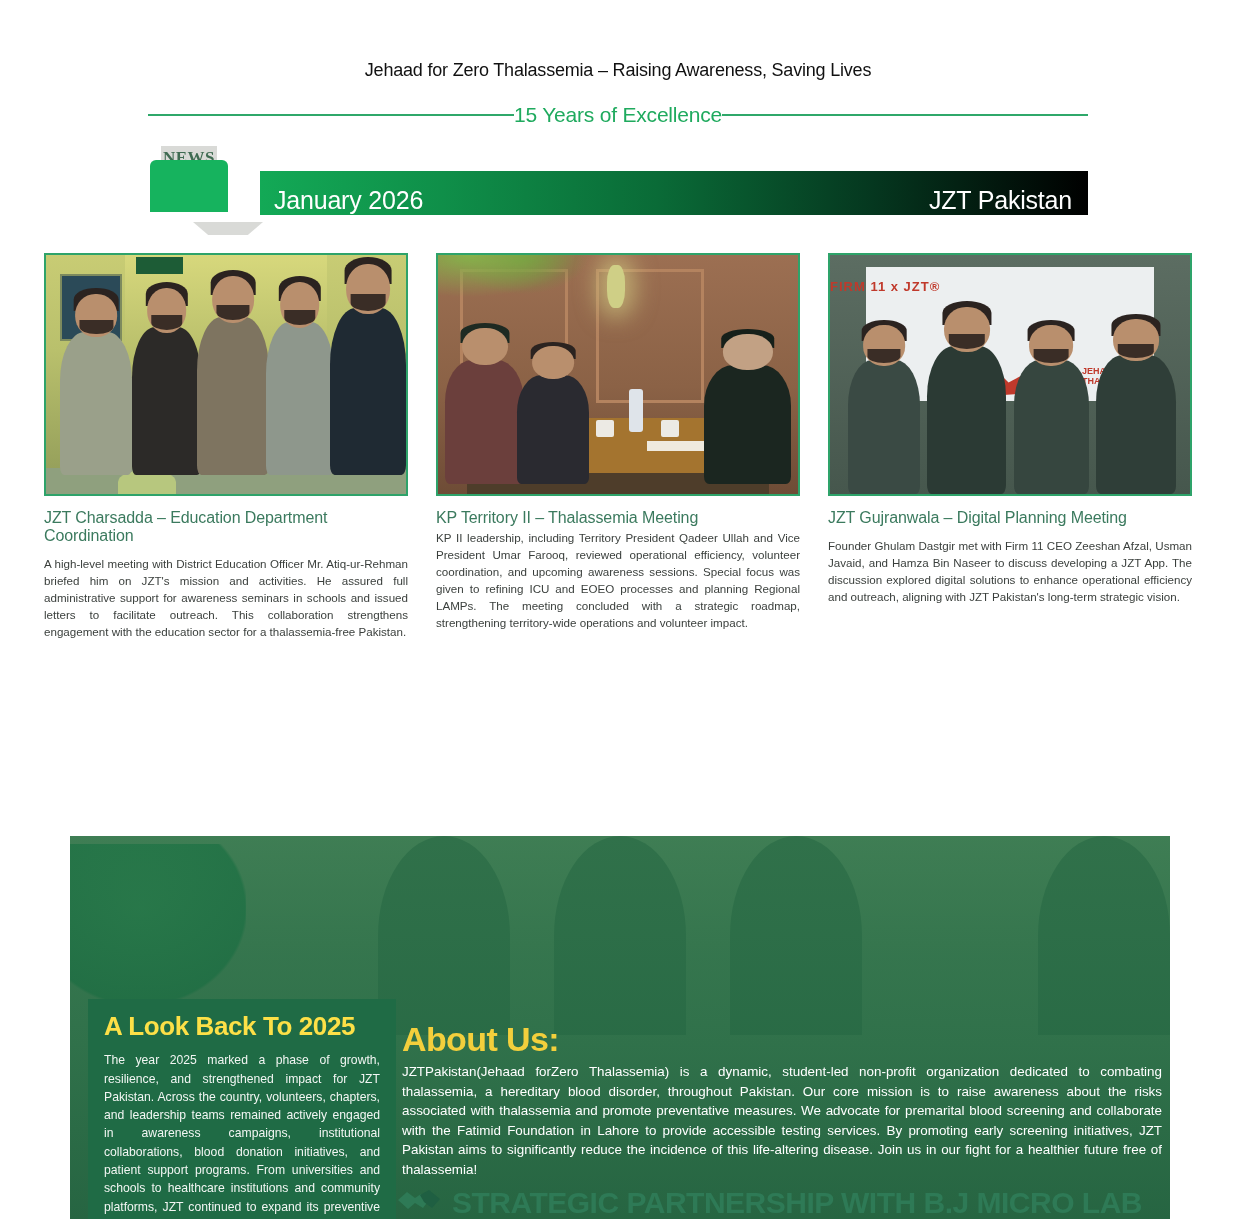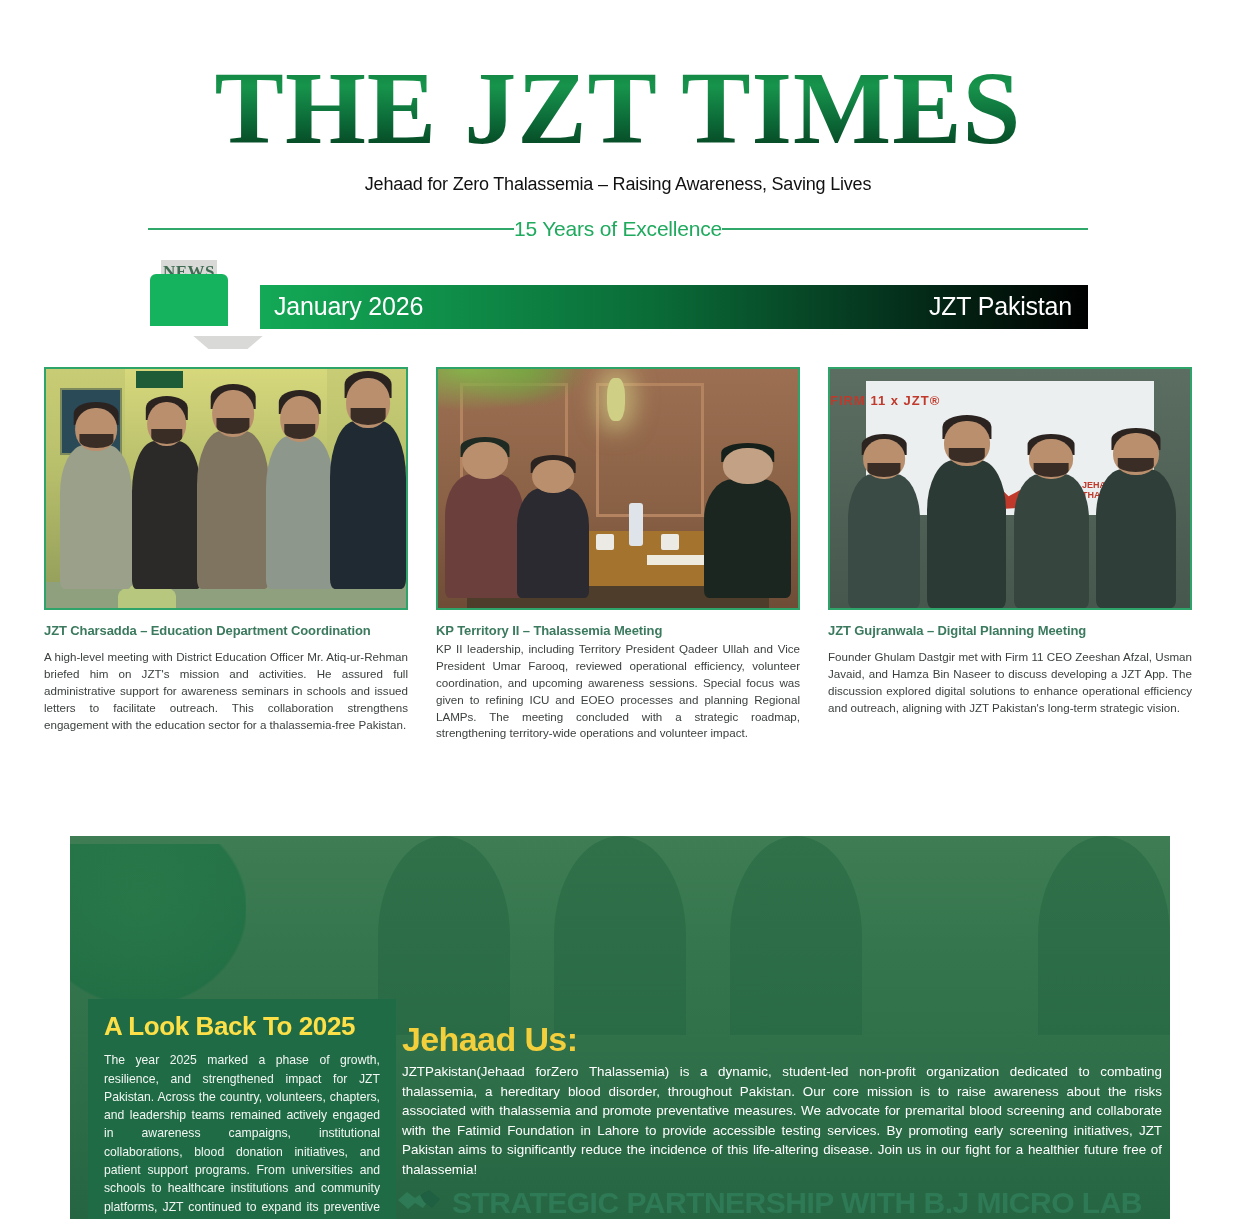--- a/index.html
+++ b/index.html
@@ -116,21 +116,21 @@
     background: linear-gradient(180deg, #d9dad7 0%, #d9dad7 42%, transparent 42%);
     clip-path: polygon(0 0, 100% 0, 50% 100%);
   }
 
   .date-bar {
     flex: 1;
     height: 44px;
     margin-left: 8px;
     background: linear-gradient(90deg, #13a956 0%, #0f8f49 22%, #0a6b37 48%, #05371f 74%, #000000 100%);
     display: flex;
-    align-items: center;
+    align-items: flex-end;
     justify-content: space-between;
     padding: 0 16px 0 14px;
   }
   .date-text, .org-text {
     color: #ffffff;
     font-size: 25px;
     letter-spacing: -0.2px;
   }
 
   
@@ -145,22 +145,22 @@
     width: 100%;
     height: 243px;
     border: 2px solid #2ea36a;
     position: relative;
     overflow: hidden;
     background: #6f8f7a;
   }
   .photo-inner { position: absolute; inset: 0; }
 
   .art-title {
-    font-size: 13px;
-    font-weight: 700;
+    font-size: 16px;
+    font-weight: 400;
     color: #3b7a5e;
     margin-top: 13px;
     letter-spacing: -0.1px;
   }
   .art-body {
     font-size: 11.6px;
     line-height: 1.46;
     color: #3a3f3c;
     text-align: justify;
     margin-top: 11px;
@@ -279,21 +279,20 @@
     color: #2e7a56;
     letter-spacing: -0.5px;
     white-space: nowrap;
     line-height: 1;
   }
 </style>
 </head>
 <body>
 
 <div class="masthead">
-  <div class="paper-title">THE JZT TIMES</div>
   <div class="tagline">Jehaad for Zero Thalassemia – Raising Awareness, Saving Lives</div>
   <div class="excellence-row">
     <div class="excellence-rule"></div>
     <div class="excellence-text">15 Years of Excellence</div>
     <div class="excellence-rule"></div>
   </div>
 </div>
 
 <div class="banner-wrap">
   <div class="news-badge">
@@ -451,21 +450,21 @@
         linear-gradient(180deg,#51705f,#3b5a4b);"></div>
     <div class="hero-tint"></div>
   </div>
 
   <div class="lookback">
     <div class="lookback-title">A Look Back To 2025</div>
     <div class="lookback-body">The year 2025 marked a phase of growth, resilience, and strengthened impact for JZT Pakistan. Across the country, volunteers, chapters, and leadership teams remained actively engaged in awareness campaigns, institutional collaborations, blood donation initiatives, and patient support programs. From universities and schools to healthcare institutions and community platforms, JZT continued to expand its preventive outreach with a strong focus on education, early</div>
   </div>
 
   <div class="about">
-    <div class="about-title">Jehaad Us:</div>
+    <div class="about-title">About Us:</div>
     <div class="about-body">JZTPakistan(Jehaad forZero Thalassemia) is a dynamic, student-led non-profit organization dedicated to combating thalassemia, a hereditary blood disorder, throughout Pakistan. Our core mission is to raise awareness about the risks associated with thalassemia and promote preventative measures. We advocate for premarital blood screening and collaborate with the Fatimid Foundation in Lahore to provide accessible testing services. By promoting early screening initiatives, JZT Pakistan aims to significantly reduce the incidence of this life-altering disease. Join us in our fight for a healthier future free of thalassemia!</div>
   </div>
 </div>
 
 <div class="partner">
   <svg class="handshake" viewBox="0 0 46 34">
     <path d="M2 14 L11 6 L19 12 L25 8 L33 14 L27 22 L19 17 L12 23 Z" fill="#2e7a56"></path>
     <path d="M24 9 L33 4 L44 13 L36 22 L28 16 Z" fill="#1f5f42"></path>
   </svg>
   <div class="partner-title">STRATEGIC PARTNERSHIP WITH B.J MICRO LAB</div>

